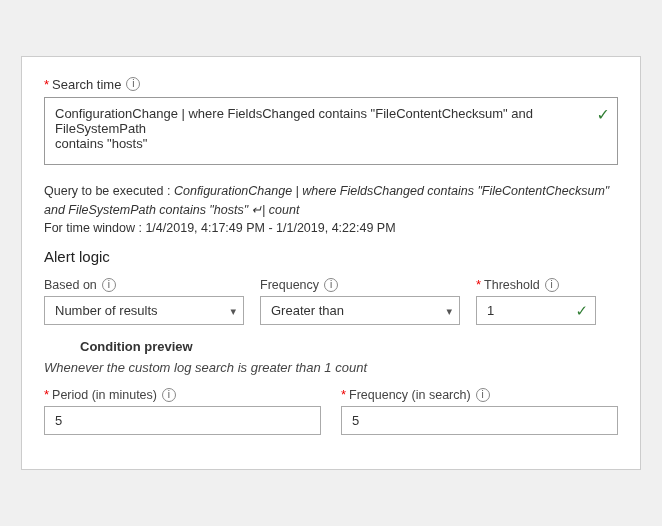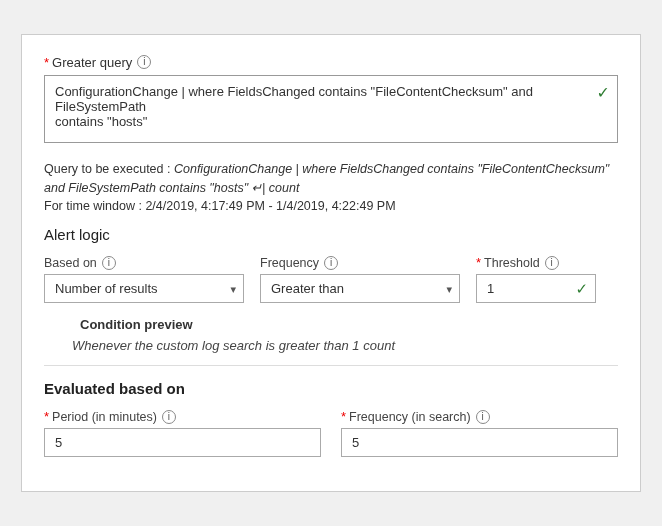--- a/index.html
+++ b/index.html
@@ -142,21 +142,20 @@
       font-size: 13px;
       font-weight: 600;
       color: #333;
       margin-bottom: 6px;
       margin-left: 36px;
     }
     .condition-preview-text {
       font-style: italic;
       font-size: 13px;
       color: #444;
-      margin-left: 28px;
     }
     .evaluated-title {
       font-size: 15px;
       font-weight: 600;
       color: #222;
       margin-bottom: 12px;
       border-top: 1px solid #ddd;
       padding-top: 14px;
     }
     .evaluated-row {
@@ -175,33 +174,33 @@
     }
   </style>
 </head>
 <body>
 
 <div class="card">
 
   <div class="section">
     <div class="label-row">
       <span class="required-star">*</span>
-      <span>Greater query</span>
+      <span>Search time</span>
       <span class="info-icon">i</span>
     </div>
     <div class="search-textarea-wrapper">
       <textarea class="search-textarea" style="">ConfigurationChange | where FieldsChanged contains "FileContentChecksum" and FileSystemPath
 contains "hosts"</textarea>
       <span class="checkmark-green">✓</span>
     </div>
   </div>
 
   <div class="section query-preview">
     <span>Query to be executed : </span><span class="italic-part">ConfigurationChange | where FieldsChanged contains "FileContentChecksum" and FileSystemPath contains "hosts" ↵| count</span><br>
-    <span>For time window : </span><span>2/4/2019, 4:17:49 PM - 1/4/2019, 4:22:49 PM</span>
+    <span>For time window : </span><span>1/4/2019, 4:17:49 PM - 1/1/2019, 4:22:49 PM</span>
   </div>
 
   <div class="section">
     <div class="section-title">Alert logic</div>
     <div class="fields-row">
 
       <div class="field-group based-on">
         <div class="field-label">
           <span>Based on</span>
           <span class="info-icon">i</span>
@@ -244,21 +243,20 @@
 
     </div>
   </div>
 
   <div class="condition-preview-section">
     <div class="condition-preview-title">Condition preview</div>
     <div class="condition-preview-text">Whenever the custom log search is greater than 1 count</div>
   </div>
 
   <div class="section">
-    <div class="evaluated-title">Evaluated based on</div>
     <div class="evaluated-row">
 
       <div class="eval-field">
         <div class="field-label">
           <span class="required-star">*</span>
           <span>Period (in minutes)</span>
           <span class="info-icon">i</span>
         </div>
         <input type="text" class="eval-input" value="5" style="">
       </div>

